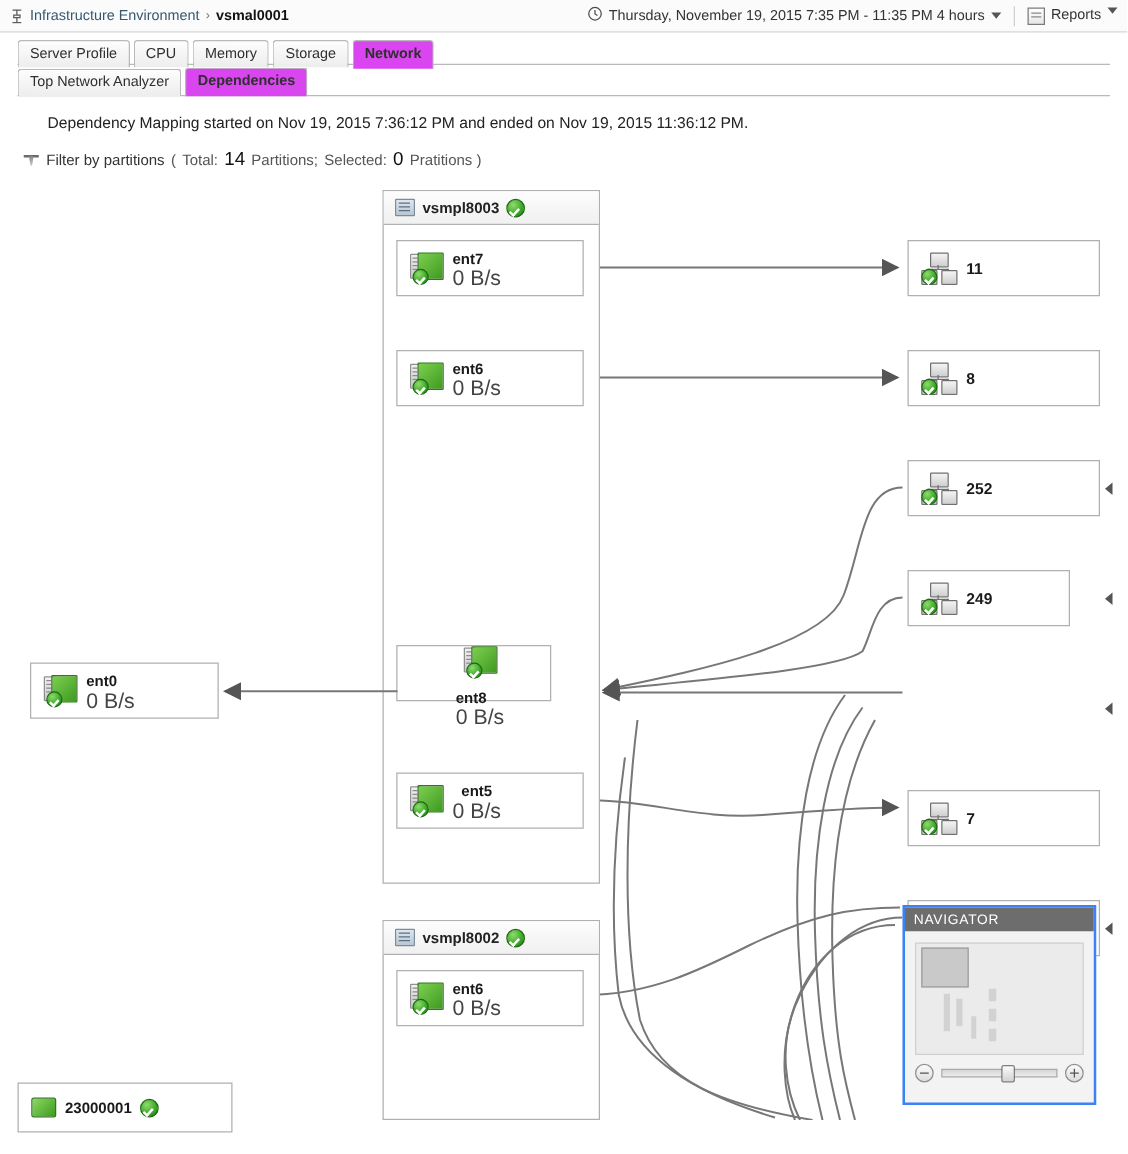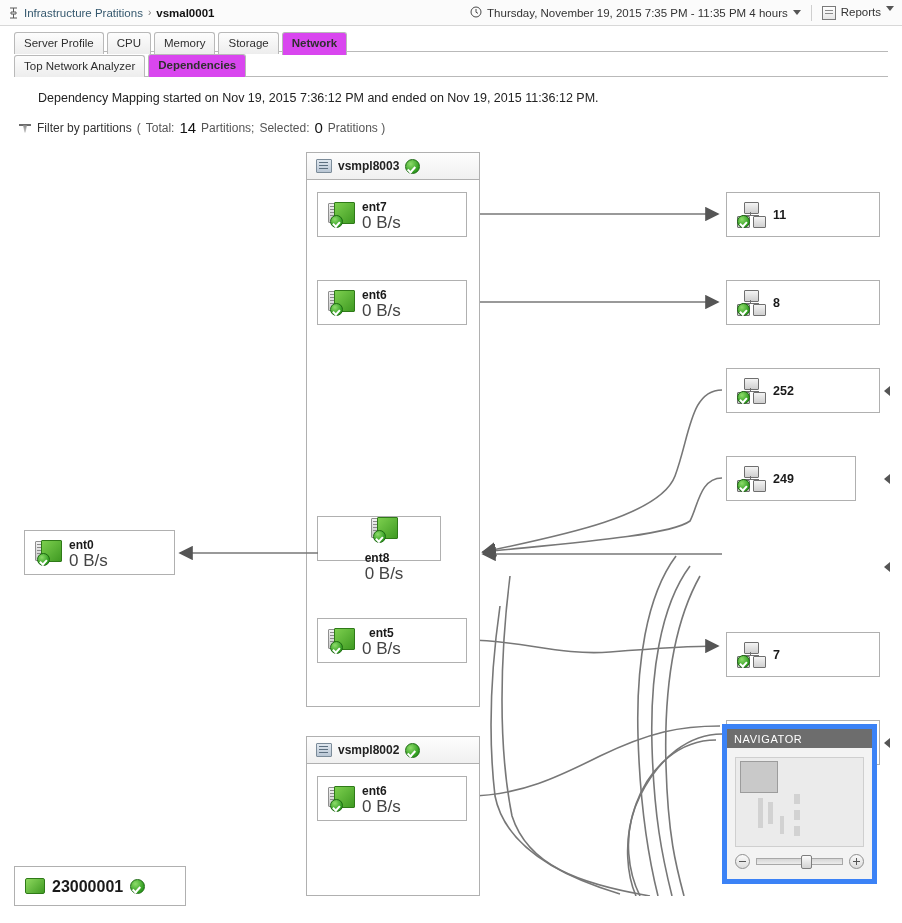--- a/index.html
+++ b/index.html
@@ -401,21 +401,21 @@
     position: absolute;
     width: 0; height: 0;
     border-top: 5px solid transparent;
     border-bottom: 5px solid transparent;
     border-right: 6px solid #555;
   }
 
   
   .navigator {
     position: absolute;
-    border: 5px solid #3b82f6;
+    border: 2px solid #3b82f6;
     background: #f3f3f3;
     box-sizing: border-box;
   }
   .nav-title {
     height: 19px;
     background: #6d6d6d;
     color: #ffffff;
     font-size: 11px;
     letter-spacing: 0.6px;
     display: flex;
@@ -489,21 +489,21 @@
 </head>
 <body>
 
 <div class="topbar">
   <div class="breadcrumb">
     <span style="display:inline-block;width:11px;height:12px;position:relative;">
       <svg width="11" height="12" viewBox="0 0 11 12">
         <path d="M2 1 h7 M5.5 1 v4 M2 11 h7 M5.5 7 v4 M3 5 h5 v2 h-5 z" fill="none" stroke="#5a5a5a" stroke-width="1"></path>
       </svg>
     </span>
-    <span class="crumb-link">Infrastructure Pratitions</span>
+    <span class="crumb-link">Infrastructure Environment</span>
     <span class="crumb-sep">›</span>
     <span class="crumb-current">vsmal0001</span>
   </div>
   <div class="topright">
     <div class="timerange">
       <span style="display:inline-block;">
         <svg width="12" height="12" viewBox="0 0 12 12">
           <circle cx="6" cy="6" r="5" fill="none" stroke="#4a4a4a" stroke-width="1"></circle>
           <path d="M6 3 v3.2 l2 1.2" fill="none" stroke="#4a4a4a" stroke-width="1"></path>
         </svg>
@@ -673,21 +673,21 @@
       </marker>
     </defs>
     <path d="M148,13 L10,13" fill="none" stroke="#777" stroke-width="1.6" marker-end="url(#arrowL)"></path>
   </svg>
 
   <div class="node" style="left:14px; top:730px; width:172px; height:40px; gap:7px;">
     <span class="lpar-icon">
       <span class="body"></span>
     </span>
     <span class="labels">
-      <span class="n-name" style="font-size:16px;">23000001</span>
+      <span class="n-name" style="font-size:12px;">23000001</span>
     </span>
     <span class="ok-badge"></span>
   </div>
 
   <div class="node" style="left:726px; top:56px; width:154px; height:45px;">
     <span class="net-icon">
       <span class="box-top"></span>
         <span class="stem"></span>
         <span class="bar"></span>
         <span class="bar2"></span>

